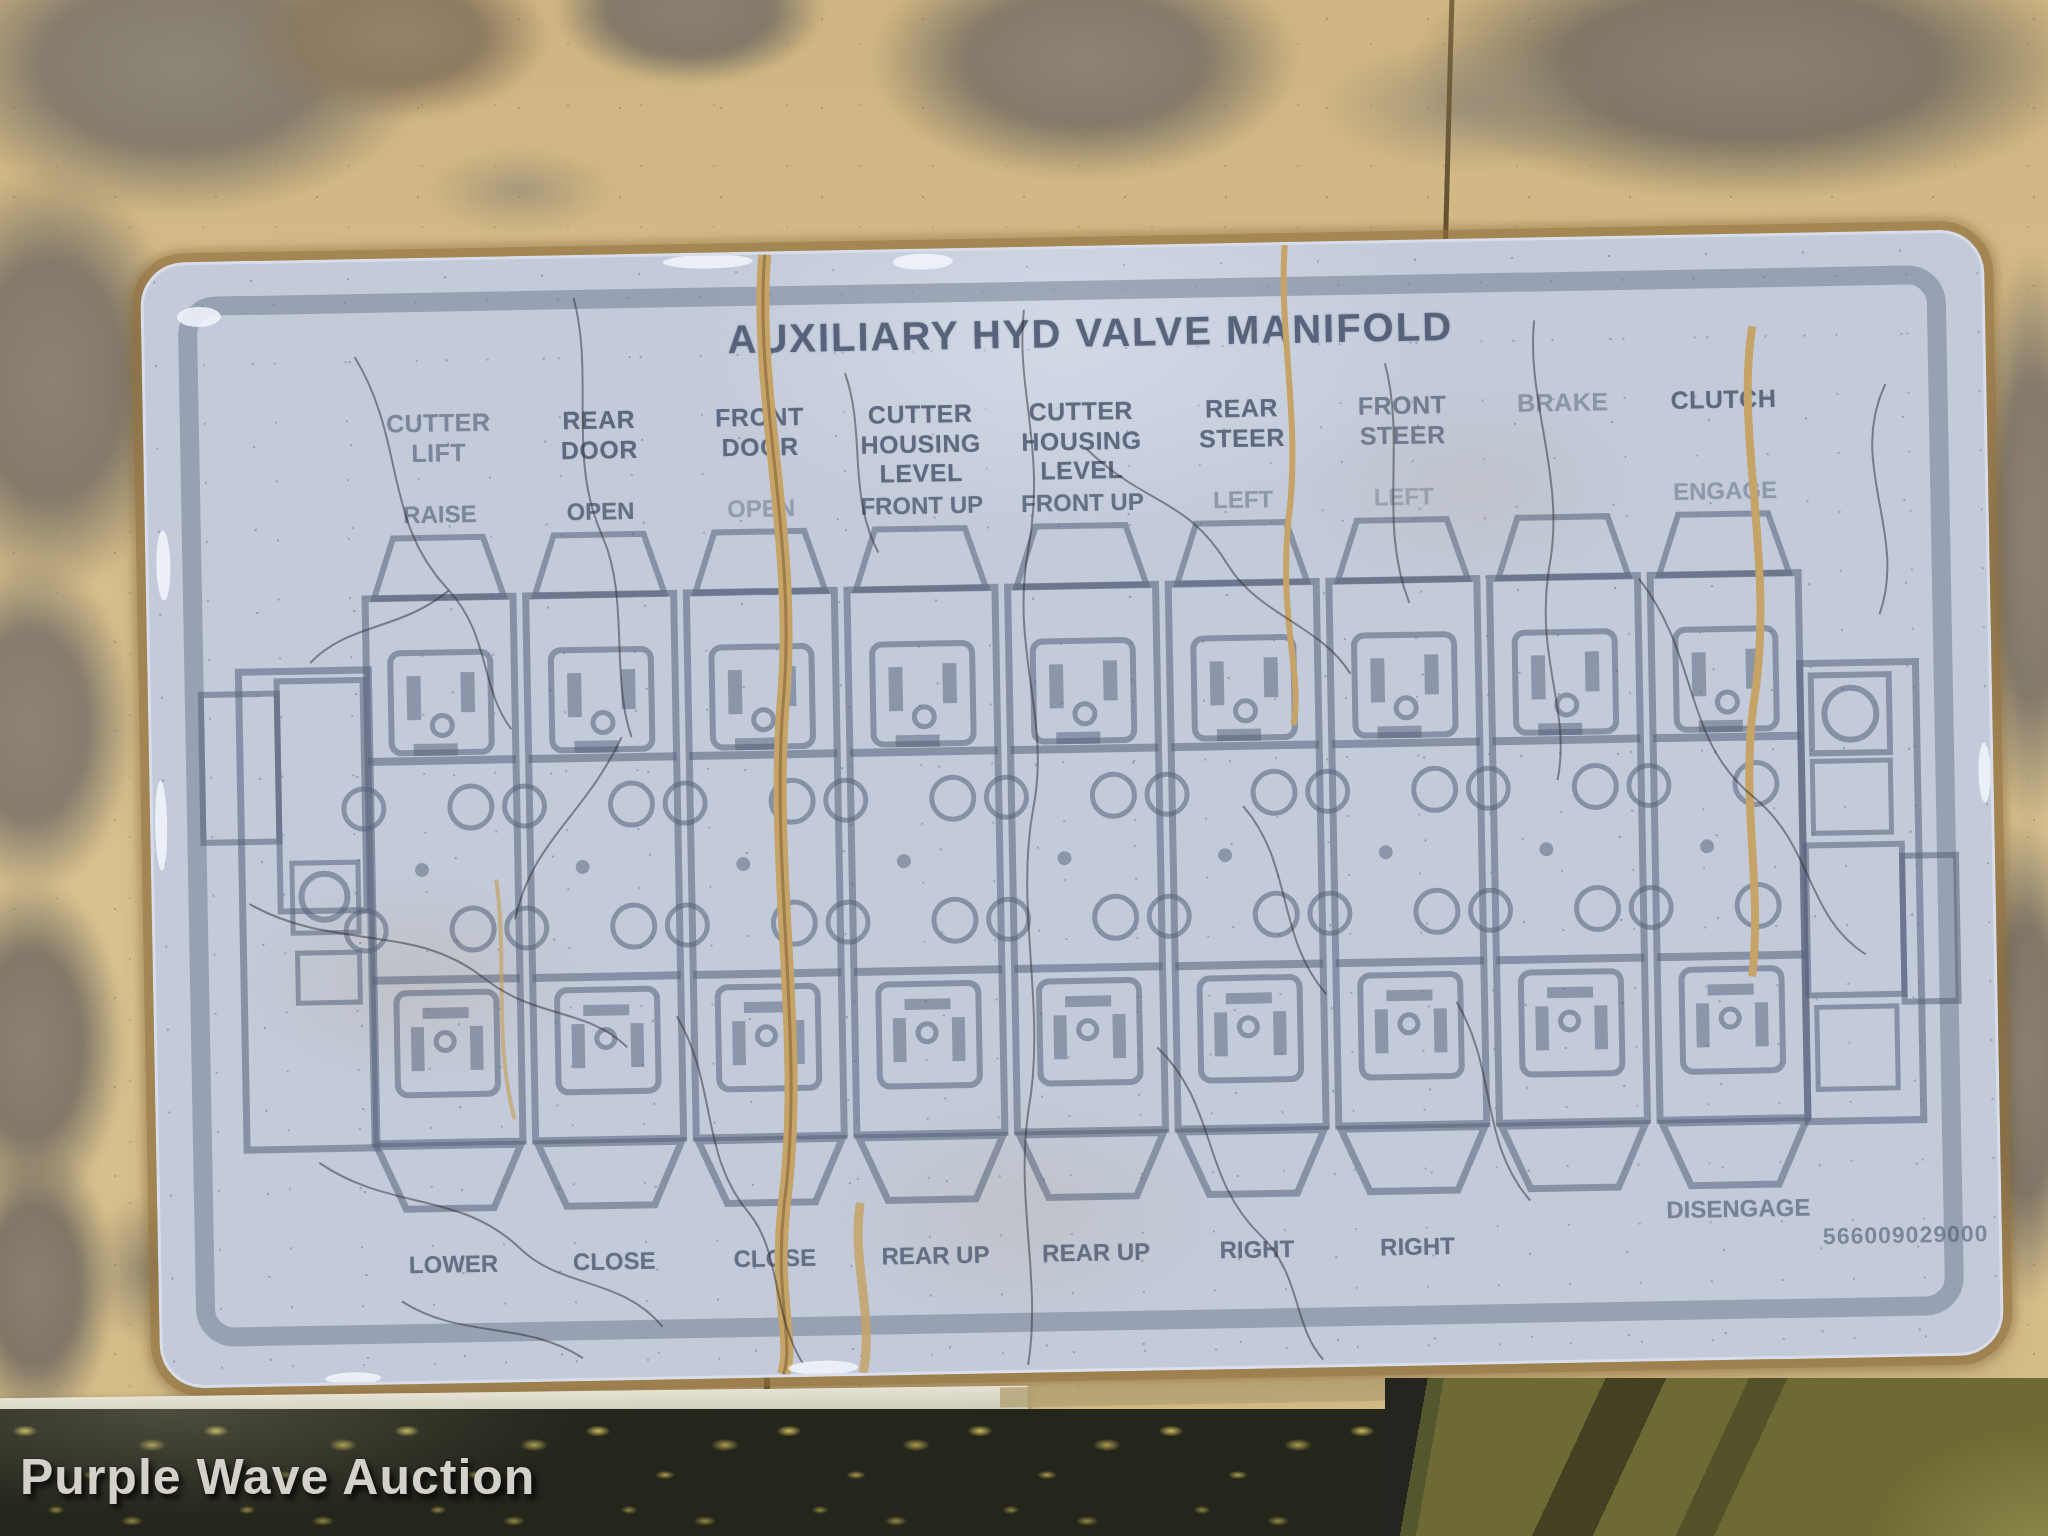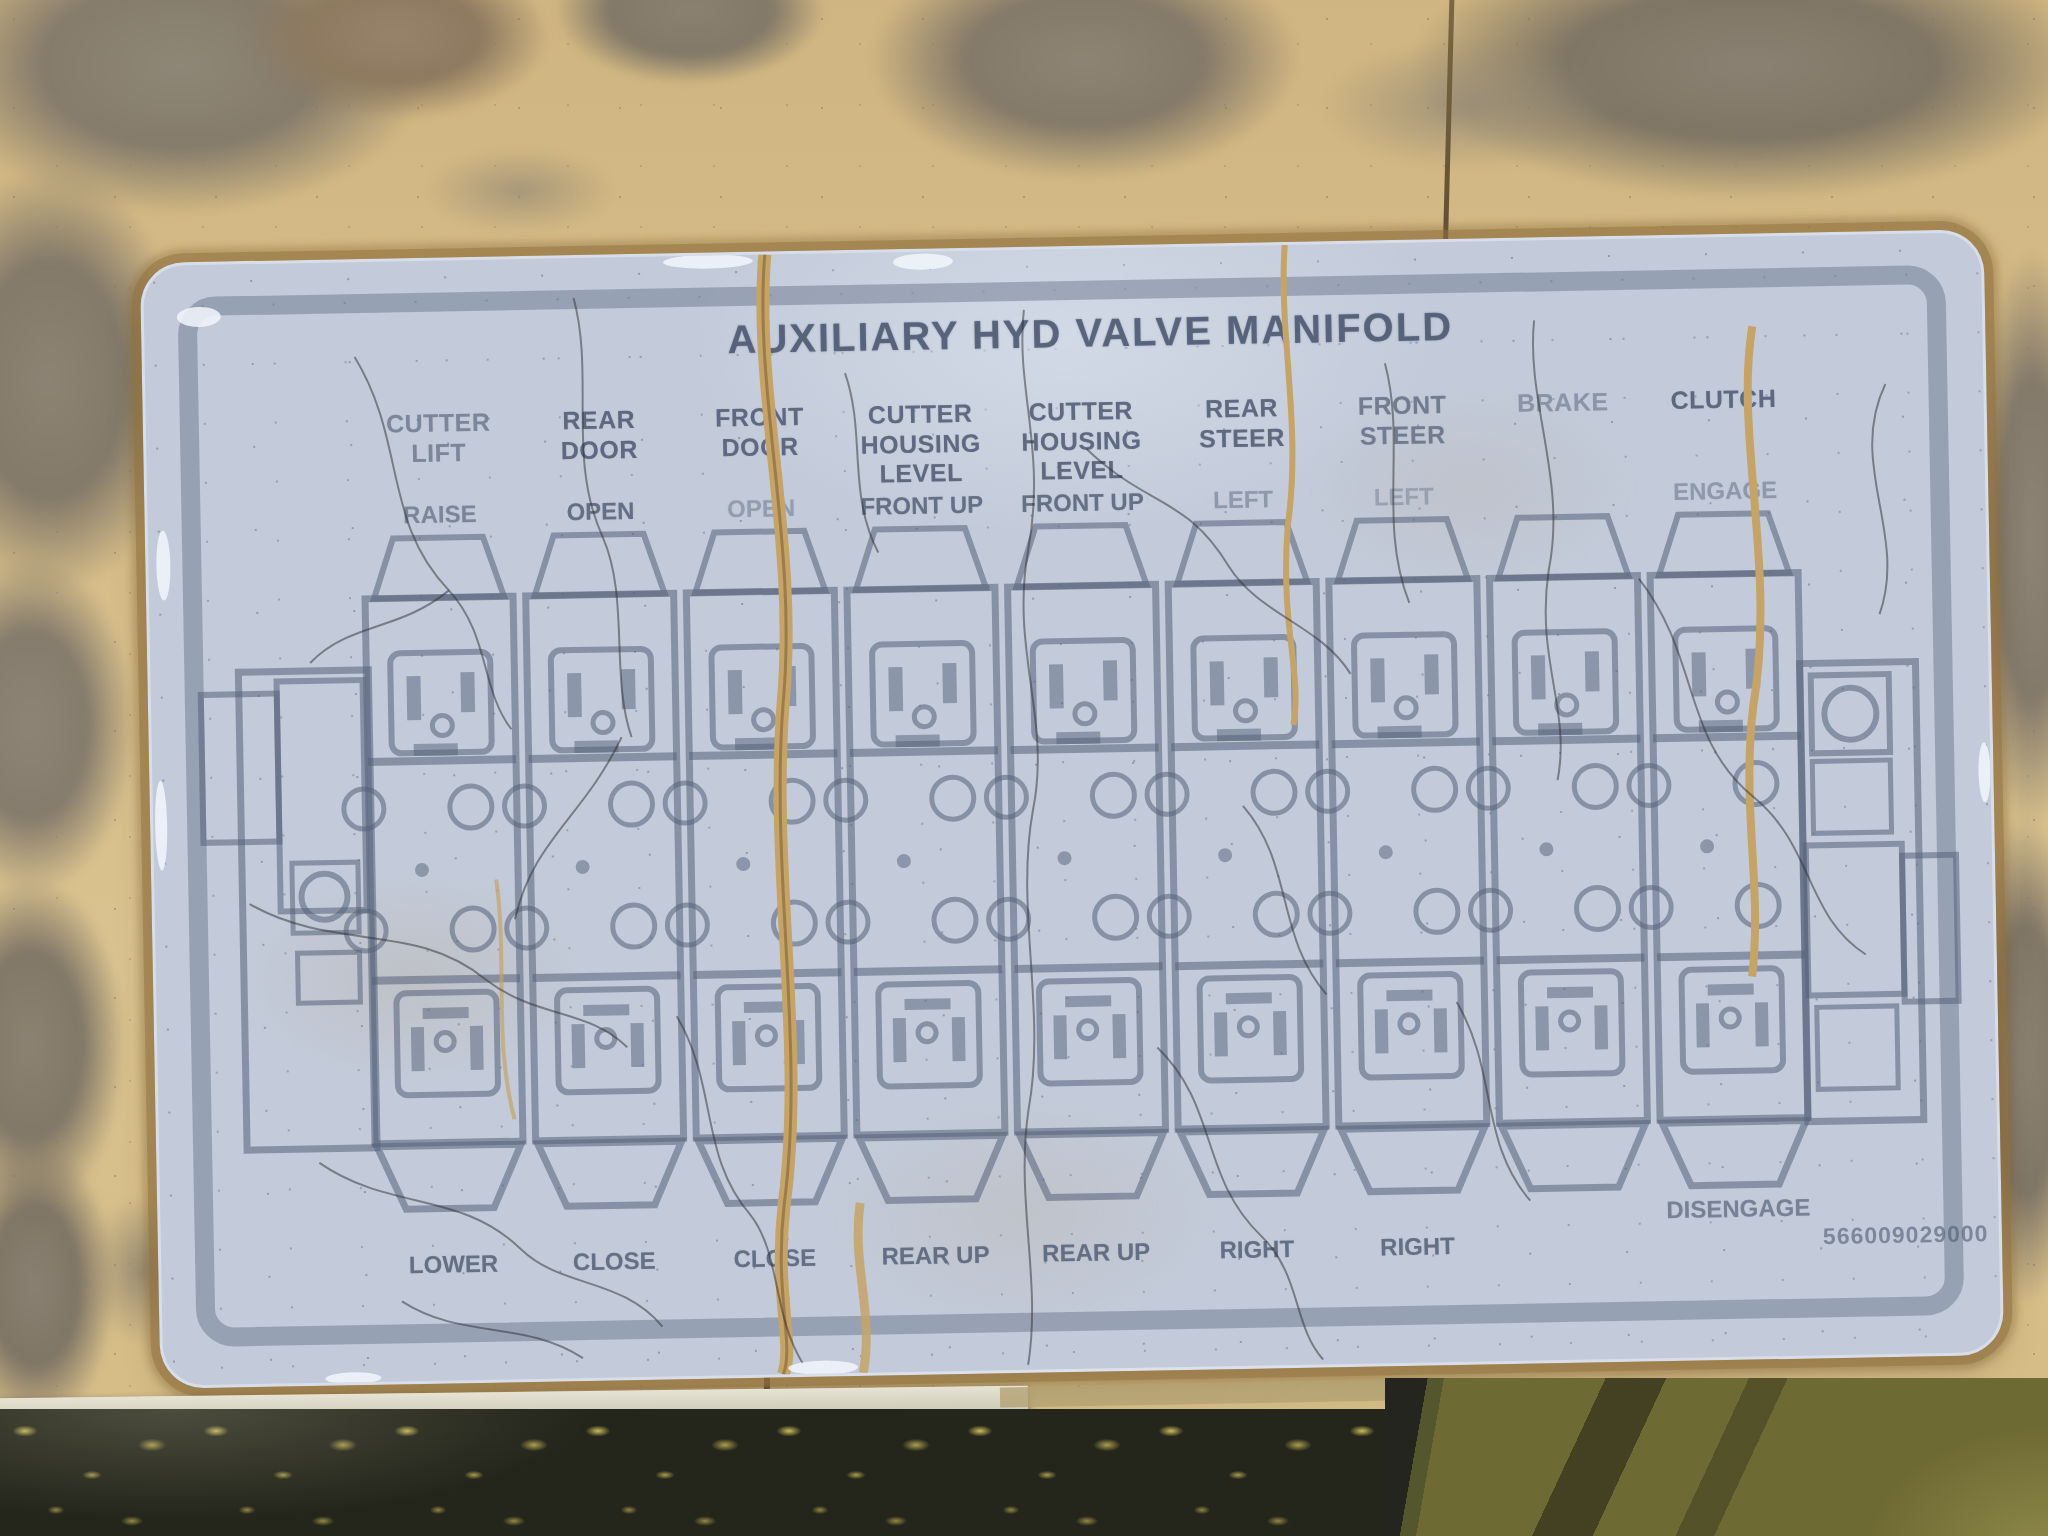--- a/index.html
+++ b/index.html
@@ -420,14 +420,15 @@
       <ellipse class="chip" cx="190" cy="1116" rx="28" ry="6"></ellipse>
       <ellipse class="chip" cx="1832" cy="540" rx="6" ry="30"></ellipse>
       <ellipse class="chip" cx="55" cy="52" rx="22" ry="10"></ellipse>
     </svg>
   </div>
 
   <div class="edge-strip"></div>
   <div class="edge-strip2"></div>
   <div class="plate"></div>
   <div class="lower-panel"></div>
+  <div class="watermark">Purple Wave Auction</div>
 
 </div>
 
 </body></html>

